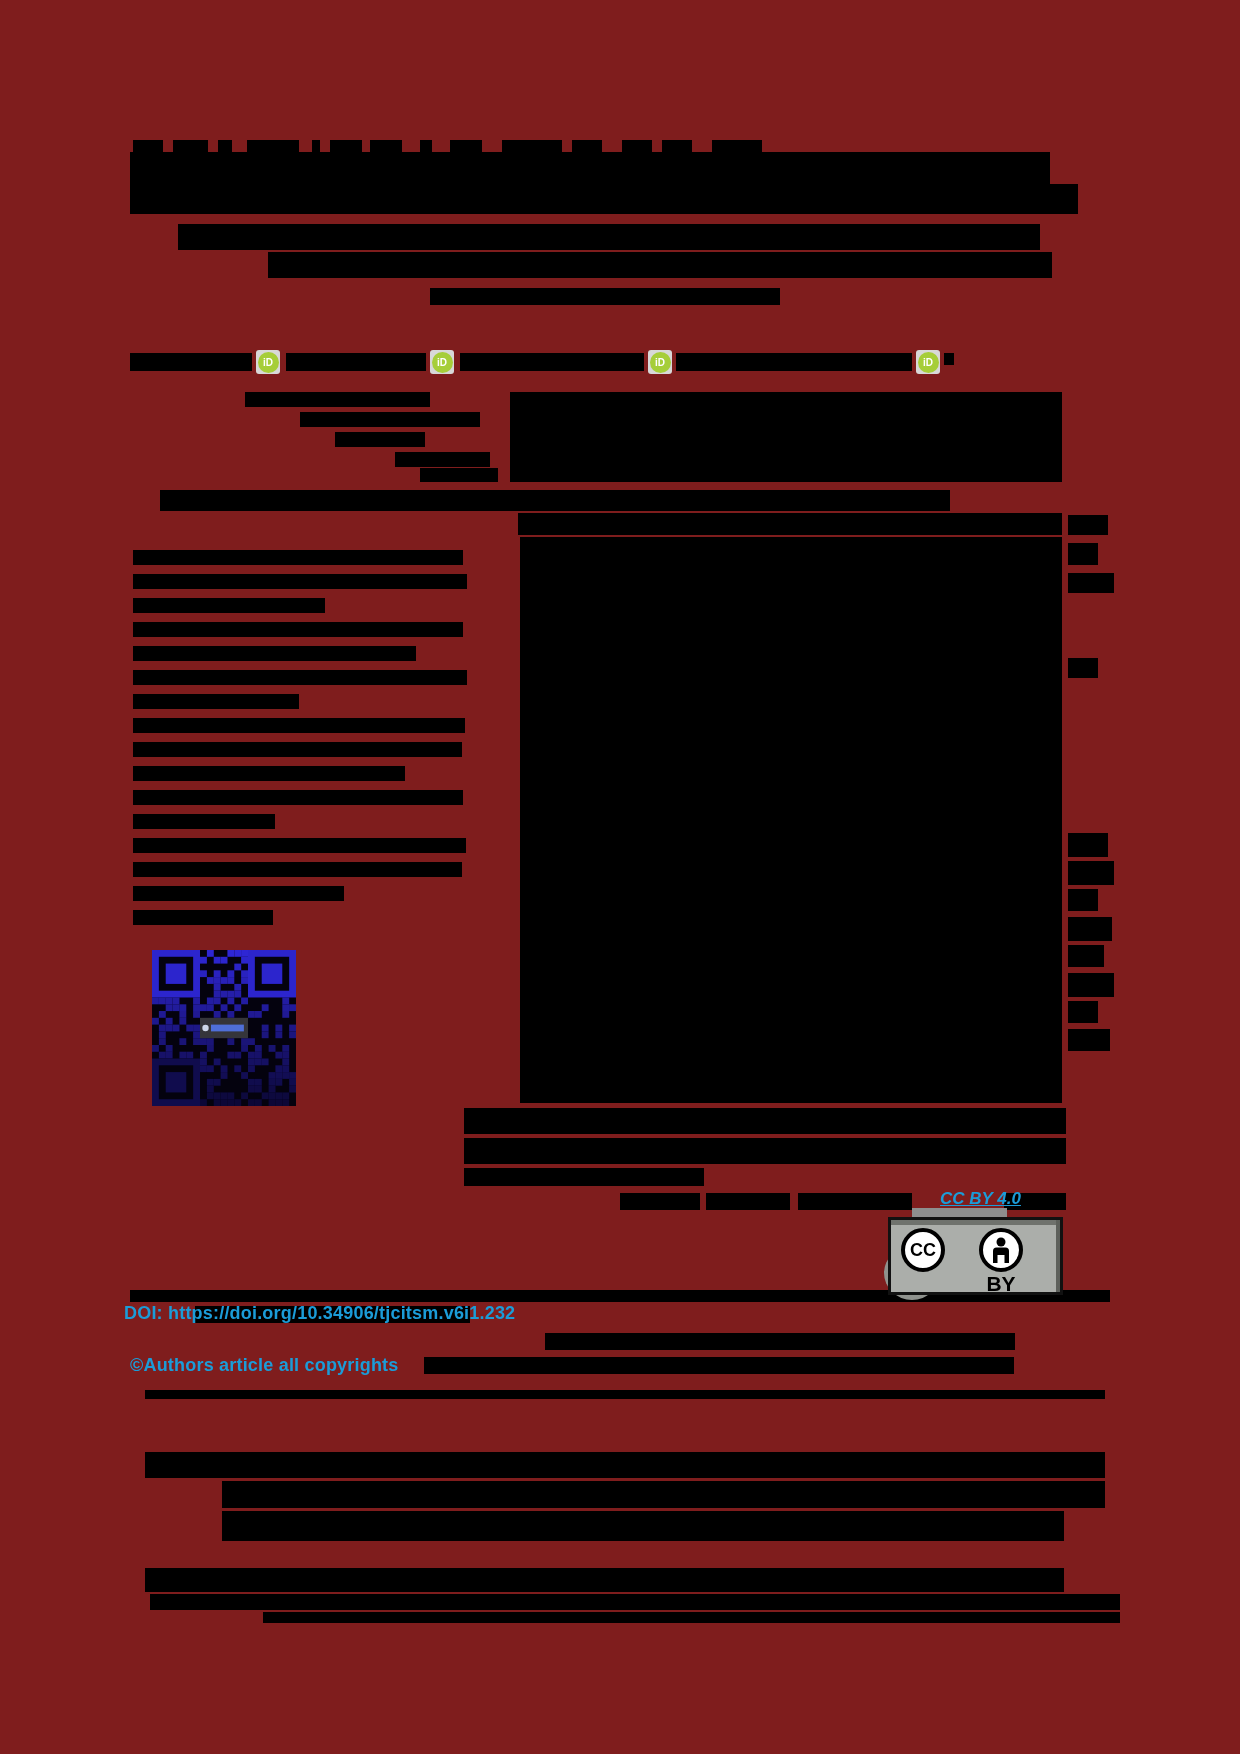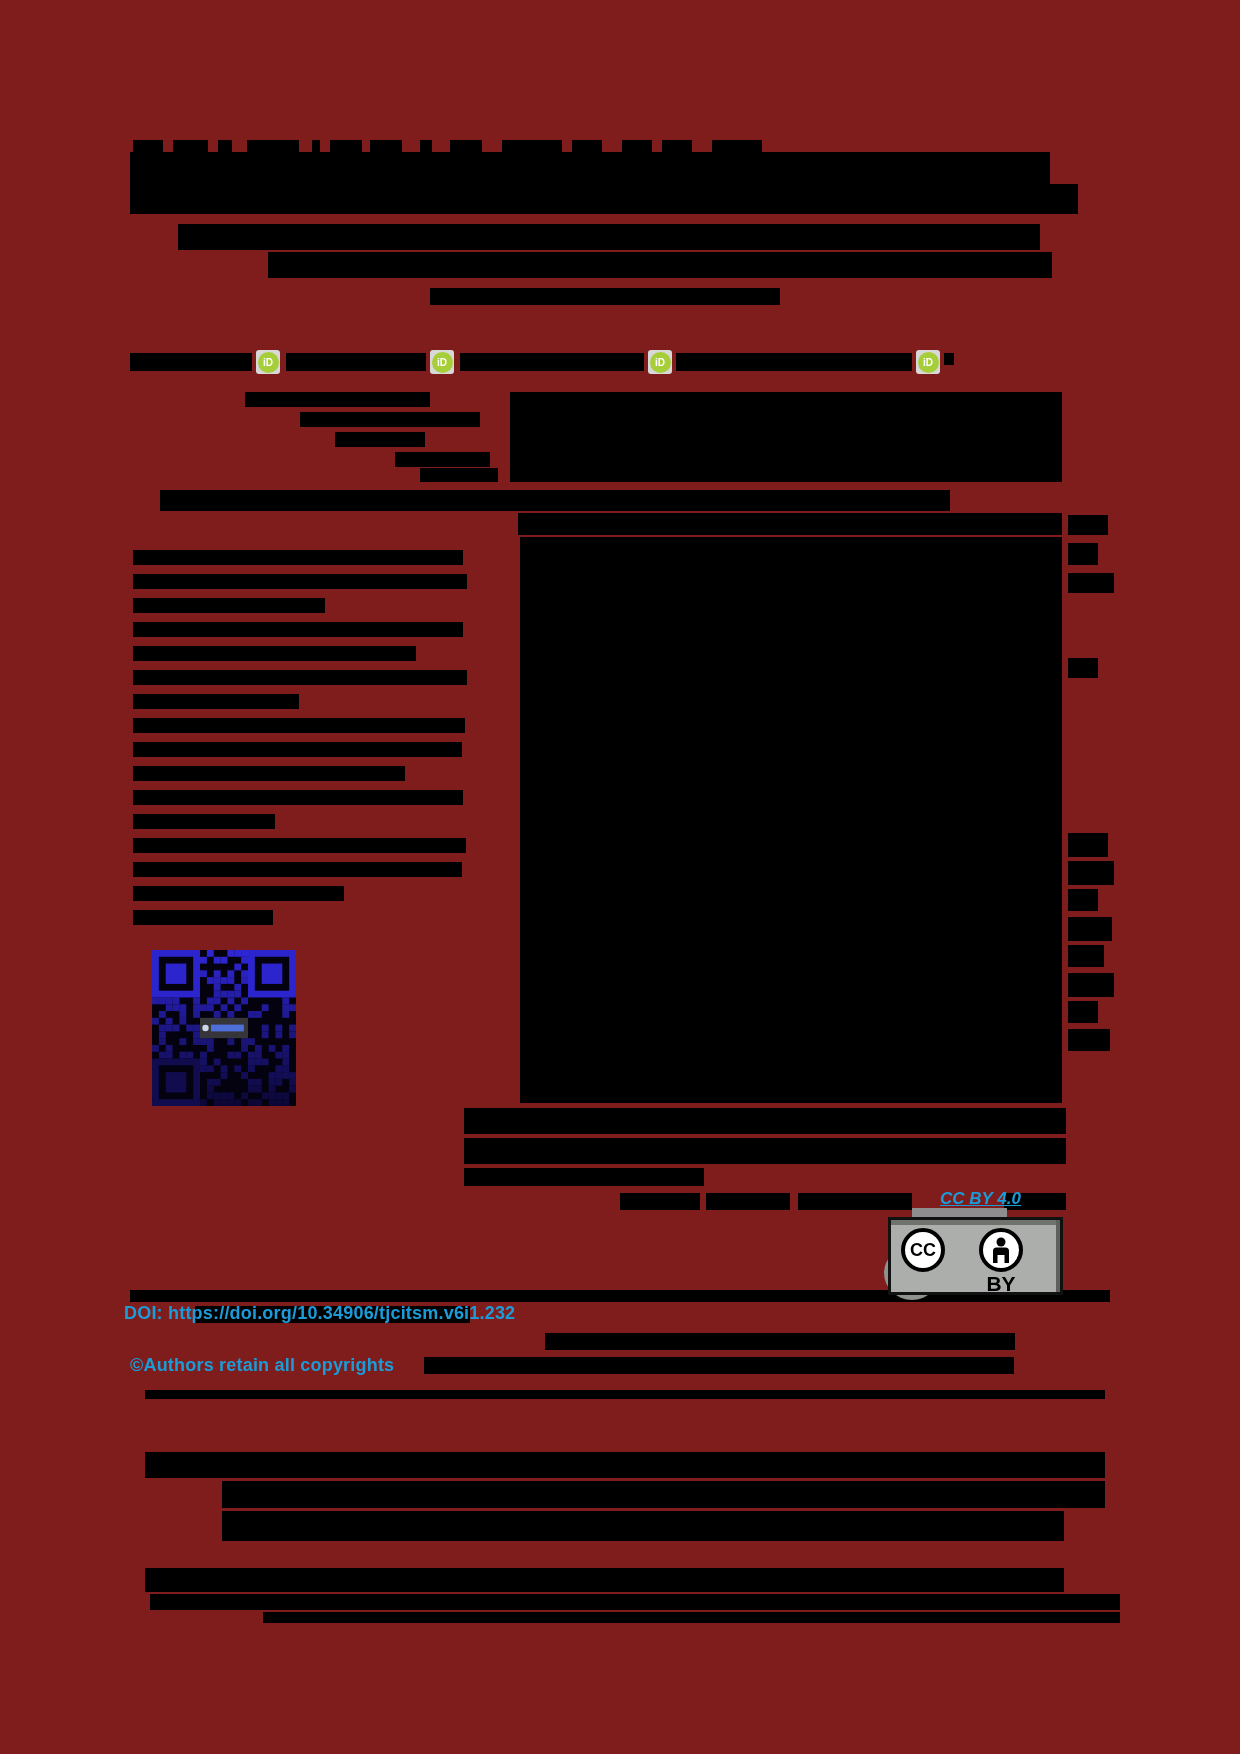--- a/index.html
+++ b/index.html
@@ -310,15 +310,15 @@
     <div class="person-circle">
       <svg width="22" height="26" viewBox="0 0 22 26">
         <circle cx="11" cy="5" r="4.5" fill="#000"></circle>
         <path d="M3 26 L3 14 Q3 10.5 6.5 10.5 L15.5 10.5 Q19 10.5 19 14 L19 26 L14.5 26 L14.5 18 L7.5 18 L7.5 26 Z" fill="#000"></path>
       </svg>
     </div>
     <div class="by-label">BY</div>
   </div>
 
   <div class="teal-line" style="left:124px;top:1303px;">DOI: https://doi.org/10.34906/tjcitsm.v6i1.232</div>
-  <div class="teal-line" style="left:130px;top:1355px;">©Authors retain all copyrights</div>
+  <div class="teal-line" style="left:130px;top:1355px;">©Authors article all copyrights</div>
 
 </div>
 
 </body></html>

